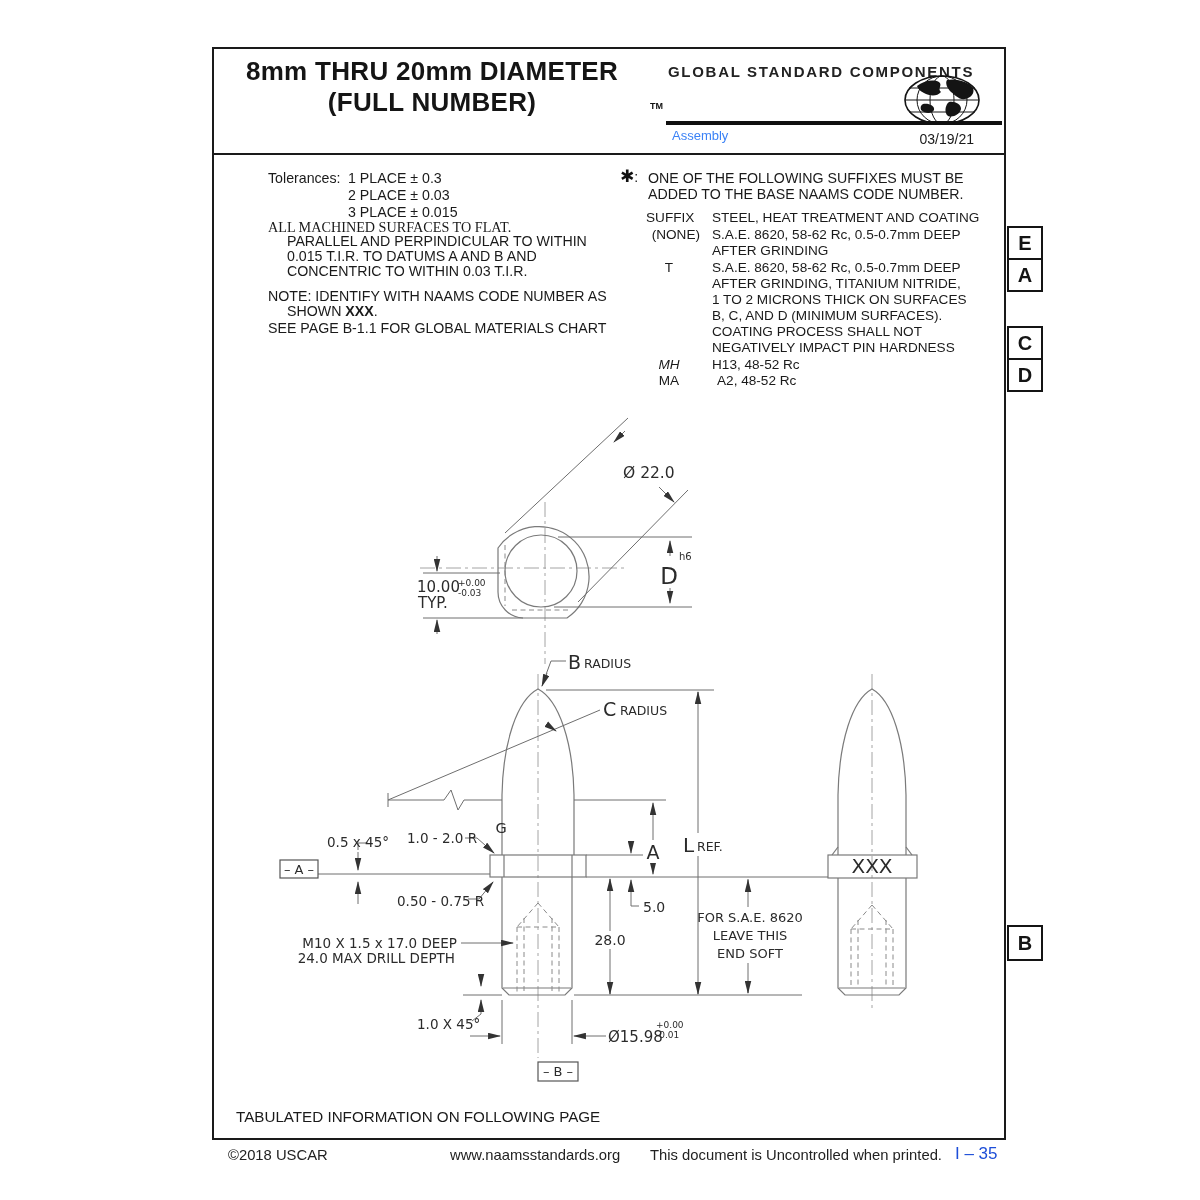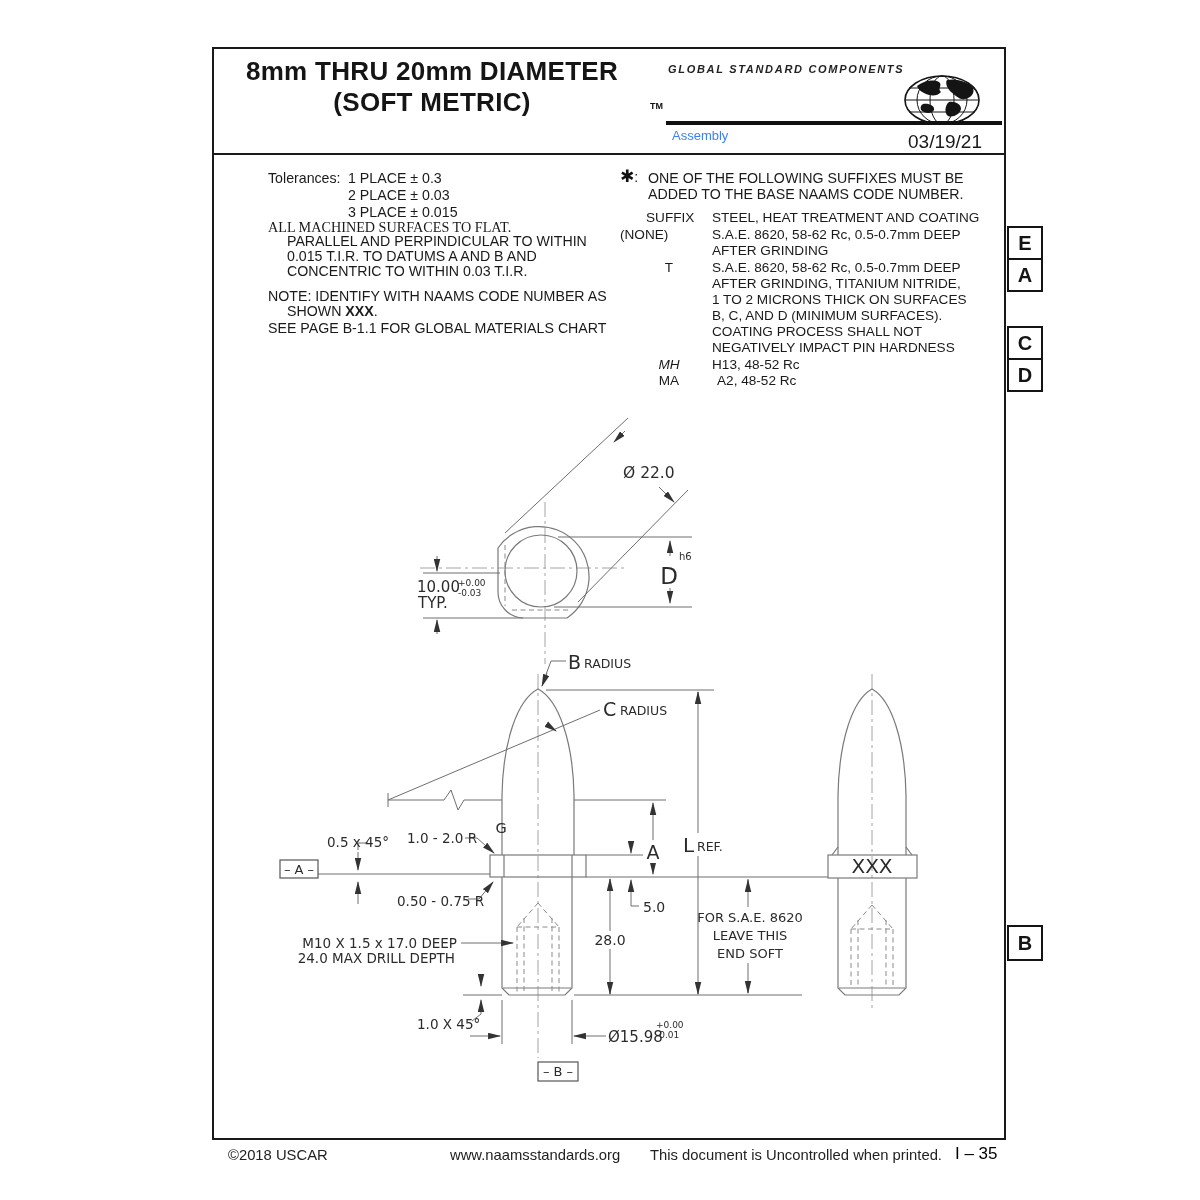--- a/index.html
+++ b/index.html
@@ -3,27 +3,27 @@
 <meta charset="utf-8">
 <style>
   html,body{margin:0;padding:0;background:#e8e8e8;}
   .page{position:relative;width:1200px;height:1200px;background:#ffffff;
         font-family:"Liberation Sans",sans-serif;color:#111;overflow:hidden;}
   .abs{position:absolute;}
   .frame{left:212px;top:47px;width:794px;height:1093px;border:2px solid #1a1a1a;box-sizing:border-box;}
   .header-box{left:212px;top:47px;width:794px;height:108px;border-bottom:2px solid #1a1a1a;box-sizing:border-box;}
   .title{left:222px;top:56px;width:420px;text-align:center;font-size:26px;font-weight:bold;
          line-height:31px;letter-spacing:.3px;color:#151515;}
-  .tagline{left:668px;top:63px;font-size:11px;font-weight:bold;letter-spacing:1.7px;color:#222;font-style:italic;}
+  .tagline{left:668px;top:63px;font-size:15px;font-weight:bold;letter-spacing:1.7px;color:#222;}
   .naams{left:676px;top:72px;font-size:44px;font-weight:bold;letter-spacing:.5px;color:#101010;
          -webkit-text-stroke:1.6px #101010;line-height:40px;}
   .tm{left:650px;top:101px;font-size:9px;font-weight:bold;color:#101010;}
   .brand-rule{left:666px;top:121px;width:336px;height:4px;background:#101010;}
   .assembly{left:672px;top:128px;font-size:13px;color:#3b82f6;}
-  .rev-date{left:908px;top:131px;width:66px;text-align:right;font-size:19px;color:#1a1a1a;}
+  .rev-date{left:908px;top:131px;width:66px;text-align:right;font-size:14px;color:#1a1a1a;}
   .nt{font-size:14.2px;color:#1a1a1a;line-height:17px;}
   .pre{white-space:pre-line;}
   .sfx{font-size:13.6px;color:#1a1a1a;line-height:16px;}
   .und{}
   .star{font-family:"DejaVu Sans",sans-serif;font-size:17px;font-weight:bold;}
   .tab{width:36px;height:34px;border:2px solid #141414;box-sizing:border-box;background:#fff;
        display:flex;align-items:center;justify-content:center;font-size:20px;font-weight:bold;color:#141414;}
   .tab+.tab{margin-top:-2px;}
   .tabulated{left:236px;top:1108px;font-size:15.2px;color:#1a1a1a;}
   .foot{font-size:14.8px;color:#222;}
@@ -39,21 +39,21 @@
 </head>
 <body>
 
 <div class="page">
 
   <div class="abs frame"></div>
   <div class="abs header-box"></div>
 
   <div class="abs title">
     <div>8mm THRU 20mm DIAMETER</div>
-    <div>(SOFT METRIC)</div>
+    <div>(FULL NUMBER)</div>
   </div>
 
   <div class="abs tagline">GLOBAL STANDARD COMPONENTS</div>
   <div class="abs tm">TM</div>
   <svg class="abs" style="left:903px;top:74px;" width="78" height="52" viewBox="0 0 78 52">
     <ellipse cx="39" cy="26" rx="37" ry="24" fill="none" stroke="#141414" stroke-width="1.6"></ellipse>
     <ellipse cx="39" cy="26" rx="25" ry="24" fill="none" stroke="#141414" stroke-width="1"></ellipse>
     <ellipse cx="39" cy="26" rx="12" ry="24" fill="none" stroke="#141414" stroke-width="1"></ellipse>
     <line x1="2" y1="26" x2="76" y2="26" stroke="#141414" stroke-width="1"></line>
     <line x1="6" y1="14" x2="72" y2="14" stroke="#141414" stroke-width="1"></line>
@@ -81,21 +81,21 @@
 
   <div class="abs" style="left:620px;top:166px;">
     <span class="star">✱</span><span class="nt">:</span>
   </div>
   <div class="abs nt" style="left:648px;top:170px;">ONE OF THE FOLLOWING SUFFIXES MUST BE</div>
   <div class="abs nt" style="left:648px;top:186px;">ADDED TO THE BASE NAAMS CODE NUMBER.</div>
 
   <div class="abs sfx und" style="left:646px;top:210px;">SUFFIX</div>
   <div class="abs sfx und" style="left:712px;top:210px;">STEEL, HEAT TREATMENT AND COATING</div>
 
-  <div class="abs sfx" style="left:620px;top:227px;width:62px;text-align:left;">(NONE)</div>
+  <div class="abs sfx" style="left:638px;top:227px;width:62px;text-align:right;">(NONE)</div>
   <div class="abs sfx pre" style="left:712px;top:227px;">S.A.E. 8620, 58-62 Rc, 0.5-0.7mm DEEP
 AFTER GRINDING</div>
 
   <div class="abs sfx" style="left:638px;top:260px;width:62px;text-align:center;">T</div>
   <div class="abs sfx pre" style="left:712px;top:260px;">S.A.E. 8620, 58-62 Rc, 0.5-0.7mm DEEP
 AFTER GRINDING, TITANIUM NITRIDE,
 1 TO 2 MICRONS THICK ON SURFACES
 B, C, AND D (MINIMUM SURFACES).
 COATING PROCESS SHALL NOT
 NEGATIVELY IMPACT PIN HARDNESS</div>
@@ -289,18 +289,19 @@
       <text class="lb" x="656" y="1038" font-size="9">-0.01</text>
       <text class="lb" x="558" y="1076" font-size="13" text-anchor="middle">– B –</text>
 
       <text class="lb" x="872" y="873" font-size="20" text-anchor="middle">XXX</text>
       <text class="lb" x="750" y="922" font-size="13" text-anchor="middle">FOR S.A.E. 8620</text>
       <text class="lb" x="750" y="940" font-size="13" text-anchor="middle">LEAVE THIS</text>
       <text class="lb" x="750" y="958" font-size="13" text-anchor="middle">END SOFT</text>
     </g>
   </svg>
 
+  <div class="abs tabulated">TABULATED INFORMATION ON FOLLOWING PAGE</div>
   <div class="abs foot" style="left:228px;top:1147px;">©2018 USCAR</div>
   <div class="abs foot" style="left:450px;top:1147px;">www.naamsstandards.org</div>
   <div class="abs foot" style="left:650px;top:1147px;">This document is Uncontrolled when printed.</div>
-  <div class="abs" style="left:955px;top:1144px;font-size:17px;color:#000000;">I – 35</div>
+  <div class="abs" style="left:955px;top:1144px;font-size:17px;color:#1d4ed8;">I – 35</div>
 
 </div>
 
 </body></html>

